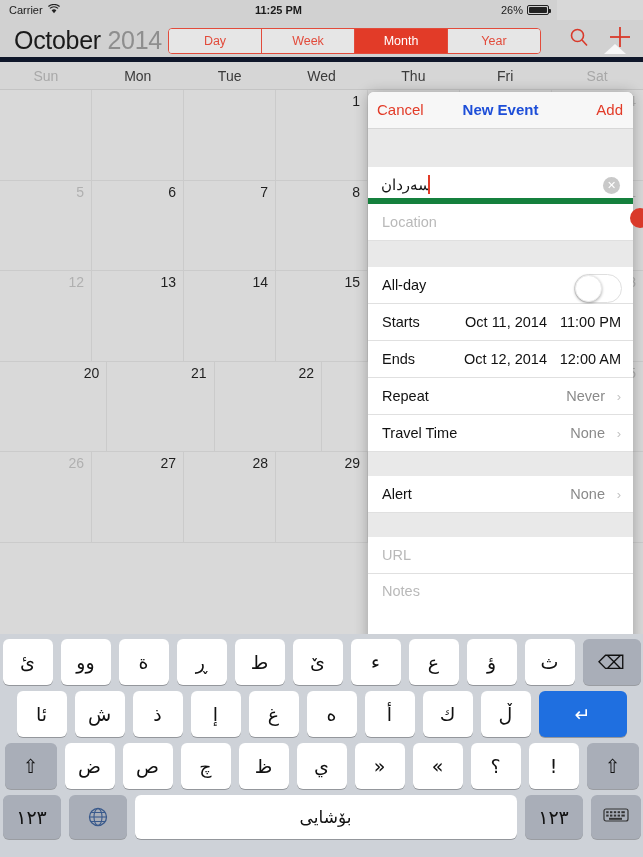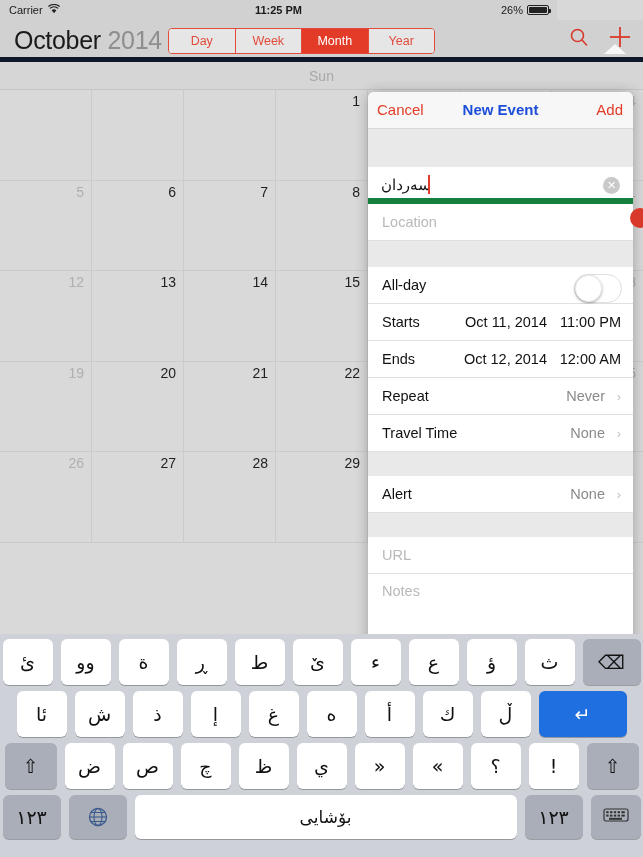--- a/index.html
+++ b/index.html
@@ -29,40 +29,39 @@
   
   .navbar {
     position:absolute; top:20px; left:0; width:643px; height:42px;
     background:#d1d1d1; border-bottom:5px solid #0f172a;
   }
   .month-title {
     position:absolute; left:14px; top:6px; font-size:25px; color:#1a1a1a; letter-spacing:-0.3px;
   }
   .month-title .yr { color:#8e8e8e; }
   .segmented {
-    position:absolute; left:168px; top:8px; width:267px; height:26px;
+    position:absolute; left:168px; top:8px; width:373px; height:26px;
     border:1px solid #e24b3b; border-radius:4px; display:flex; overflow:hidden;
     background:#e6e6e6;
   }
   .seg {
     flex:1; display:flex; align-items:center; justify-content:center;
     font-size:12.5px; color:#e24b3b; border-right:1px solid #e24b3b;
     background:#e6e6e6;
   }
   .seg:last-child { border-right:none; }
   .seg.sel { background:#e23b28; color:#fff; }
   .nav-icons { position:absolute; right:10px; top:4px; display:flex; align-items:center; gap:18px; }
   .icon-btn { color:#d9392a; display:flex; align-items:center; justify-content:center; }
 
   
   .weekdays {
     position:absolute; top:62px; left:0; width:643px; height:28px;
     background:#d6d6d6; border-bottom:1px solid #c4c4c4;
     display:flex;
-    flex-direction:column;
   }
   .wd { flex:1; text-align:center; font-size:14px; color:#3a3a3a; line-height:28px; }
   .wd.dim { color:#a8a8a8; }
 
   
   .grid { position:absolute; top:90px; left:0; width:643px; height:544px; background:#d9d9d9; }
   .week { display:flex; height:90.6px; border-bottom:1px solid #cbcbcb; }
   .daycell { flex:1; border-right:1px solid #cbcbcb; position:relative; }
   .daycell:last-child { border-right:none; }
   .daynum { position:absolute; top:3px; right:7px; font-size:14px; color:#1f1f1f; }
@@ -283,23 +282,20 @@
           <span class="daynum">16</span>
         </div>
       <div class="daycell">
           <span class="daynum">17</span>
         </div>
       <div class="daycell">
           <span class="daynum dim">18</span>
         </div>
     </div>
     <div class="week">
-      <div class="daycell">
-          <span class="daynum dim">19</span>
-        </div>
       <div class="daycell">
           <span class="daynum">20</span>
         </div>
       <div class="daycell">
           <span class="daynum">21</span>
         </div>
       <div class="daycell">
           <span class="daynum">22</span>
         </div>
       <div class="daycell">

